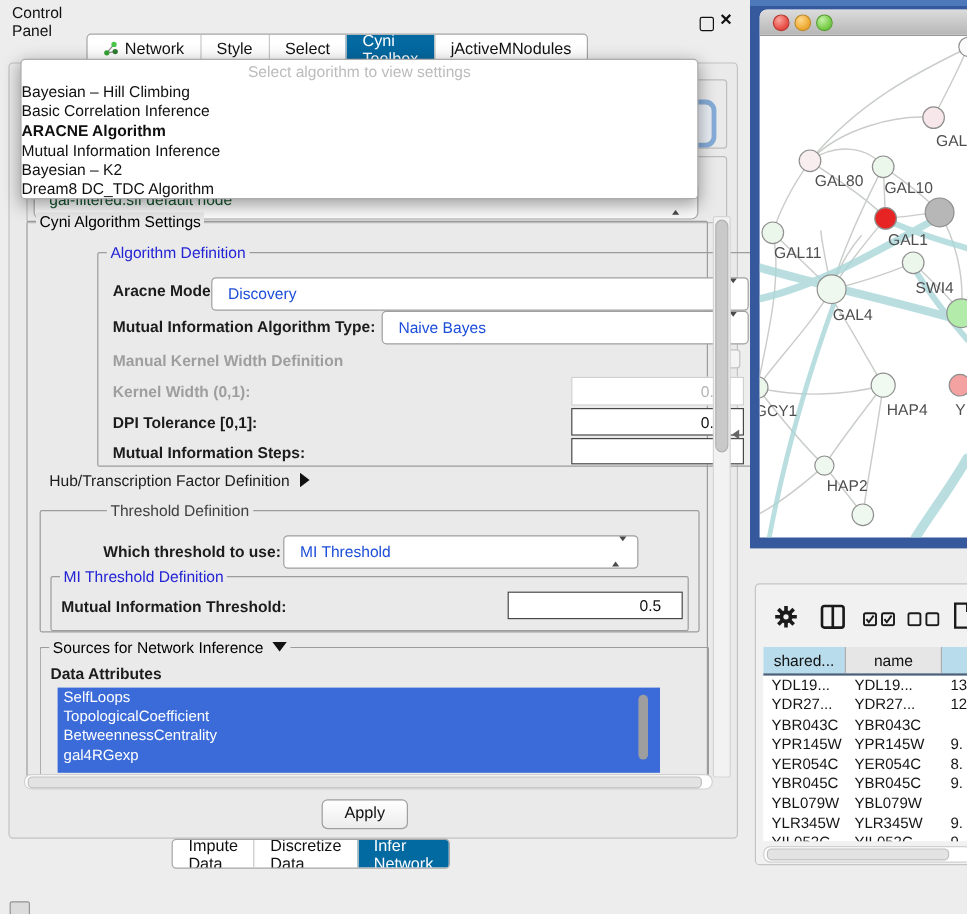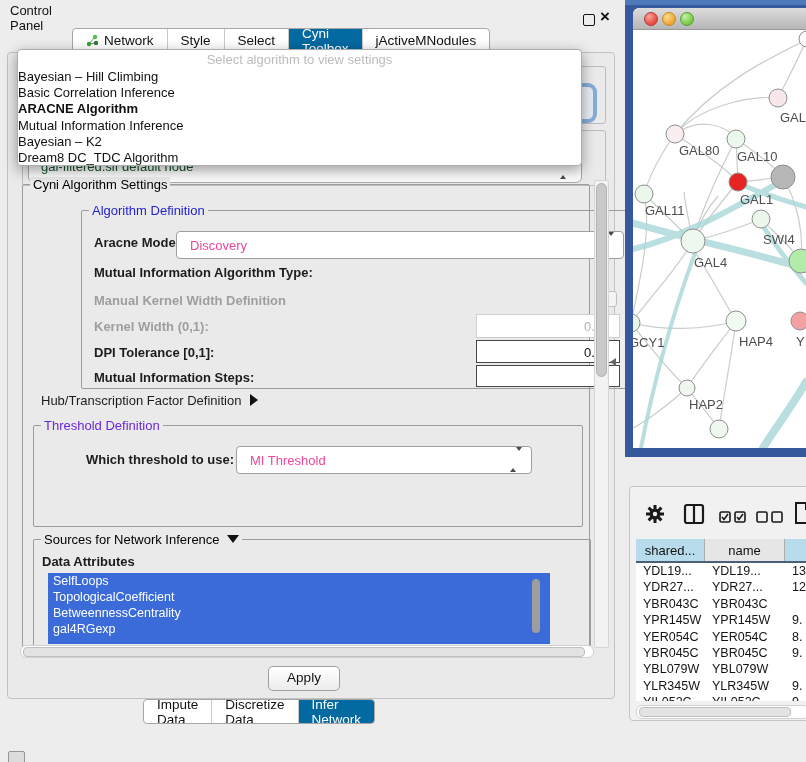--- a/index.html
+++ b/index.html
@@ -31,23 +31,23 @@
   
   #popup{left:17px;top:49px;width:563px;height:115px;background:#fff;border:1px solid #adadad;border-radius:4px;
      box-shadow:0 4px 14px rgba(0,0,0,.38);z-index:30;}
   #popup .hint{height:17px;text-align:center;font-size:13px;color:#bcbcbc;padding-top:2px;}
   #popup .item{height:16.2px;line-height:16.2px;padding-left:0;font-size:13px;color:#101010;}
   #popup .item.sel{font-weight:700;}
   
   .group{position:absolute;border:1px solid #9c9c9c;border-radius:2px;}
   .gtitle{position:absolute;top:-8px;left:7px;background:#eaeaea;padding:0 3px;font-size:13px;white-space:nowrap;}
   .blue-t{color:#2323d6;}
-  .green-t{color:#6d28d9;}
+  .green-t{color:#404040;margin-left:48px;}
   .combo{position:absolute;background:#fff;border:1px solid #9f9f9f;border-radius:4px;}
-  .combo .ctext{position:absolute;left:13px;top:50%;transform:translateY(-50%);font-size:13px;color:#ec4899;white-space:nowrap;}
+  .combo .ctext{position:absolute;left:13px;top:50%;transform:translateY(-50%);font-size:13px;color:#1d4ed8;white-space:nowrap;}
   .spin{position:absolute;right:9px;top:50%;transform:translateY(-50%);}
   .spin .u{width:0;height:0;border-left:3.5px solid transparent;border-right:3.5px solid transparent;
      border-bottom:4.5px solid #4a4a4a;margin-bottom:2.5px;}
   .spin .d{width:0;height:0;border-left:3.5px solid transparent;border-right:3.5px solid transparent;
      border-top:4.5px solid #4a4a4a;}
   .field{position:absolute;background:#fff;text-align:right;font-size:13px;}
   .field span{position:absolute;right:17px;top:50%;transform:translateY(-50%);}
   .f-dark{border:1.5px solid #474747;color:#111;}
   .f-dis{border:1px solid #cfcfcf;color:#b4b4b4;}
   .checkbox{position:absolute;width:14px;height:14px;border:1px solid #c2c2c2;border-radius:3px;background:#f4f4f4;}
@@ -153,20 +153,24 @@
       <span class="gtitle">Cyni Algorithm Settings</span>
 
       <div class="group" style="left:10px;top:25px;width:548px;height:177px;margin-left:48px;">
         <span class="gtitle blue-t">Algorithm Definition</span>
         <div class="abs lbl bold" style="left:12px;top:24px;">Aracne Mode:</div>
         <div class="combo" style="left:94px;top:20px;width:446px;height:26px;">
           <span class="ctext">Discovery</span>
           <span class="spin"><span class="u"></span><span class="d"></span></span>
         </div>
         <div class="abs lbl bold" style="left:12px;top:54px;">Mutual Information Algorithm Type:</div>
+        <div class="combo" style="left:236px;top:48px;width:304px;height:26px;">
+          <span class="ctext">Naive Bayes</span>
+          <span class="spin"><span class="u"></span><span class="d"></span></span>
+        </div>
         <div class="abs lbl bold gray" style="left:12px;top:82px;">Manual Kernel Width Definition</div>
         <div class="checkbox" style="left:519px;top:80px;"></div>
         <div class="abs lbl bold gray" style="left:12px;top:108px;">Kernel Width (0,1):</div>
         <div class="field f-dis" style="left:394px;top:103px;width:142px;height:22px;">
           <span>0.0</span>
         </div>
         <div class="abs lbl bold" style="left:12px;top:134px;">DPI Tolerance [0,1]:</div>
         <div class="field f-dark" style="left:394px;top:129px;width:142px;height:21px;">
           <span>0.0</span>
         </div>
@@ -179,20 +183,27 @@
       <div class="abs lbl" style="left:18px;top:208px;">
         <span>Hub/Transcription Factor Definition</span><span class="tri-right"></span>
       </div>
 
       <div class="group" style="left:10px;top:240px;width:548px;height:100px;">
         <span class="gtitle green-t">Threshold Definition</span>
         <div class="abs lbl bold" style="left:52px;top:26px;">Which threshold to use:</div>
         <div class="combo" style="left:202px;top:20px;width:294px;height:26px;">
           <span class="ctext">MI Threshold</span>
           <span class="spin"><span class="u"></span><span class="d"></span></span>
+        </div>
+        <div class="group" style="left:8px;top:54px;width:530px;height:44px;">
+          <span class="gtitle blue-t">MI Threshold Definition</span>
+          <div class="abs lbl bold" style="left:8px;top:17px;">Mutual Information Threshold:</div>
+          <div class="field f-dark" style="left:380px;top:12px;width:144px;height:21px;">
+            <span>0.5</span>
+          </div>
         </div>
       </div>
 
       <div class="group" style="left:10px;top:354px;width:556px;height:108px;border-bottom:none;">
         <span class="gtitle"><span>Sources for Network Inference</span><span class="tri-down"></span></span>
         <div class="abs lbl bold" style="left:8px;top:14px;">Data Attributes</div>
         <div id="attr-list" style="left: 14px; top: 33px; width: 502px; height: 71px; background: rgb(59, 107, 216);">
           <div class="li">SelfLoops</div>
           <div class="li">TopologicalCoefficient</div>
           <div class="li">BetweennessCentrality</div>

